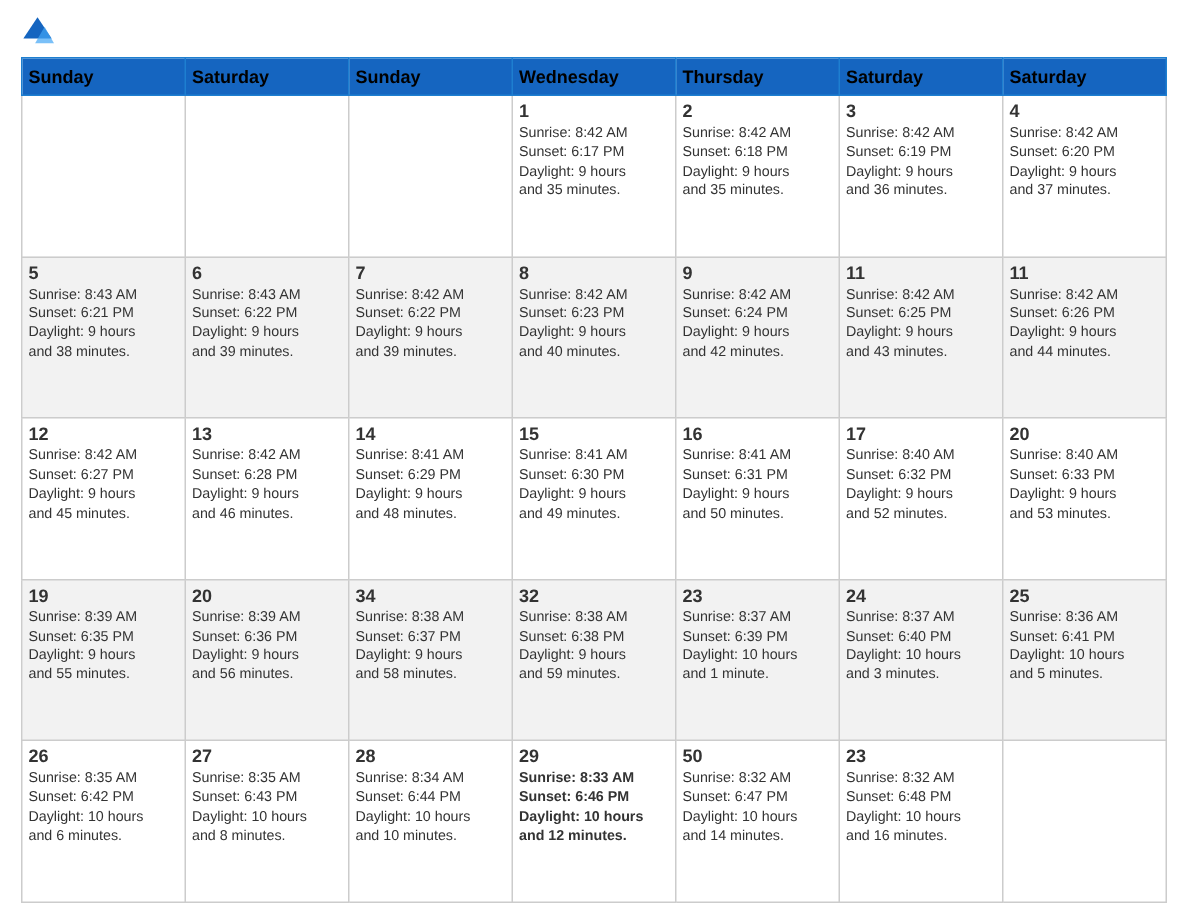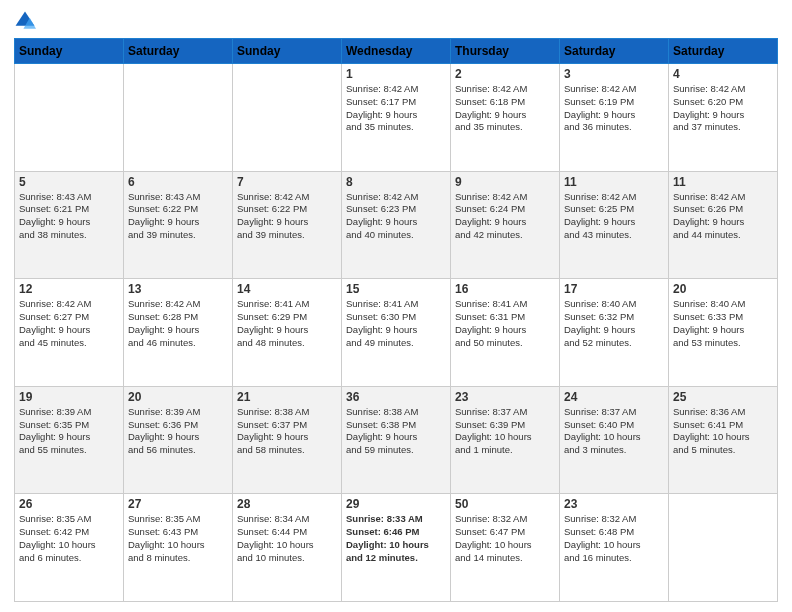--- a/index.html
+++ b/index.html
@@ -269,28 +269,28 @@
 and 55 minutes.</div>
           </td>
           <td>
             <span class="day-num">20</span>
             <div class="day-info" style="white-space: pre-line;">Sunrise: 8:39 AM
 Sunset: 6:36 PM
 Daylight: 9 hours
 and 56 minutes.</div>
           </td>
           <td>
-            <span class="day-num">21</span>
+            <span class="day-num">34</span>
             <div class="day-info" style="white-space: pre-line;">Sunrise: 8:38 AM
 Sunset: 6:37 PM
 Daylight: 9 hours
 and 58 minutes.</div>
           </td>
           <td>
-            <span class="day-num">36</span>
+            <span class="day-num">32</span>
             <div class="day-info" style="white-space: pre-line;">Sunrise: 8:38 AM
 Sunset: 6:38 PM
 Daylight: 9 hours
 and 59 minutes.</div>
           </td>
           <td>
             <span class="day-num">23</span>
             <div class="day-info" style="white-space: pre-line;">Sunrise: 8:37 AM
 Sunset: 6:39 PM
 Daylight: 10 hours

